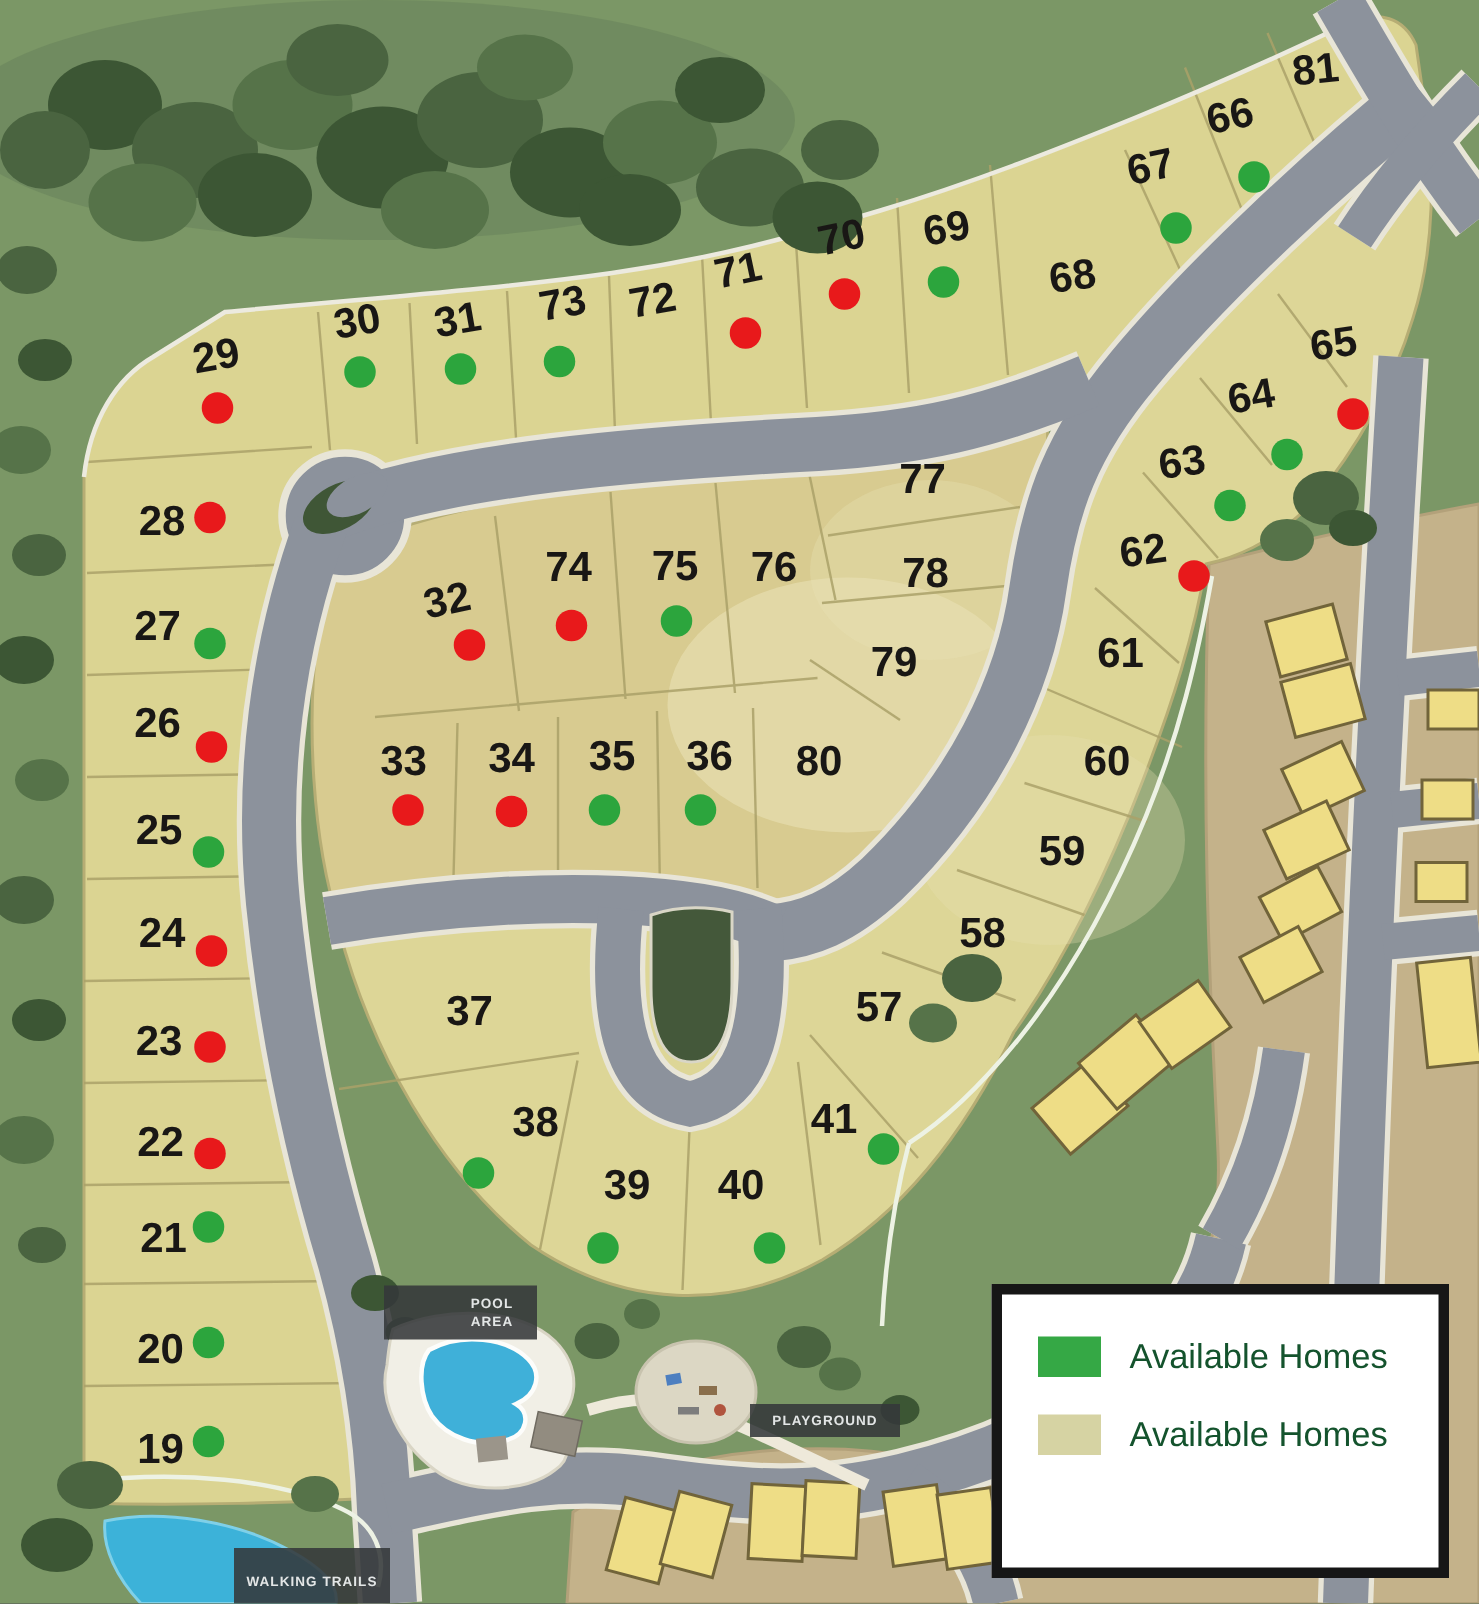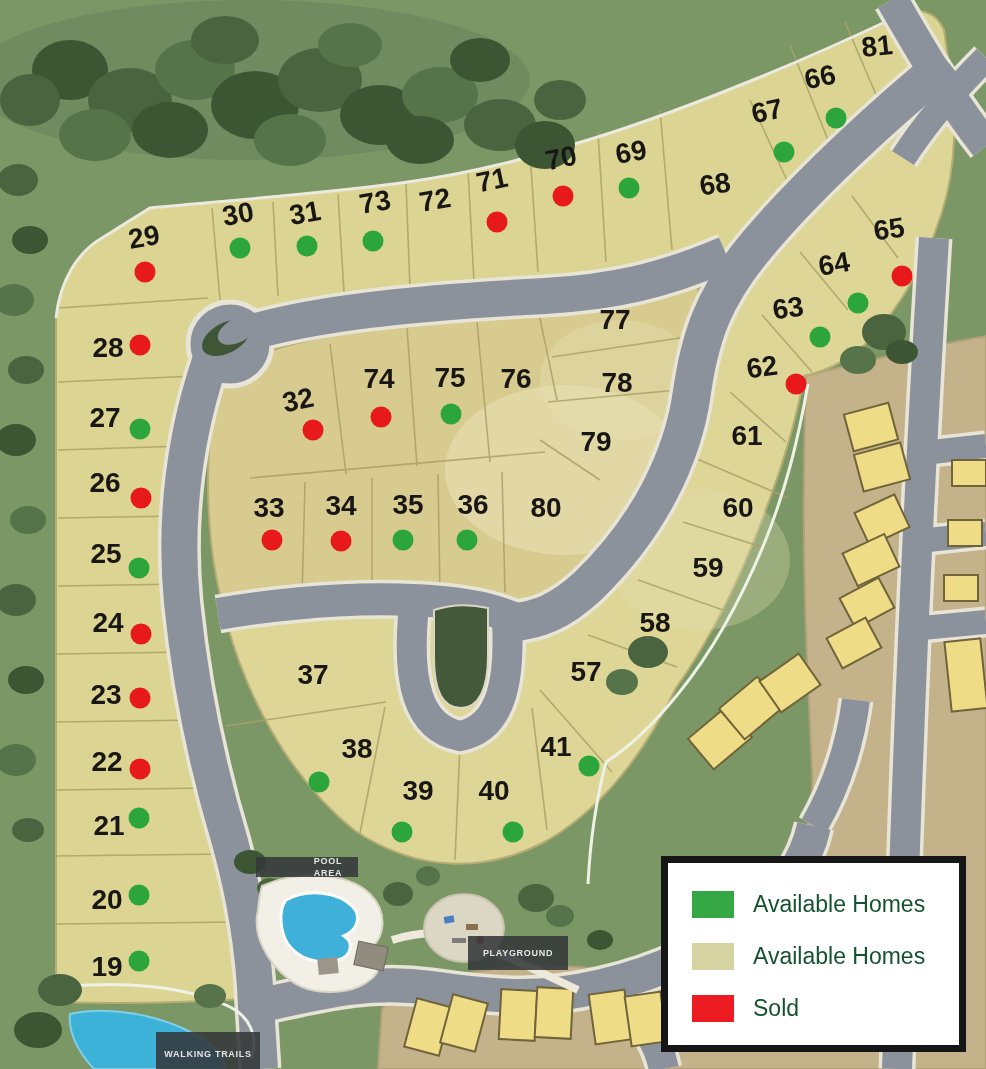--- a/index.html
+++ b/index.html
@@ -10,22 +10,22 @@
   .stage svg{position:absolute;left:0;top:0;}
   
   .lot-num{font-family:"Liberation Sans","DejaVu Sans",sans-serif;font-size:28px;font-weight:600;fill:#191715;}
   
   #amenity-layer{position:absolute;left:0;top:0;width:100%;height:100%;pointer-events:none;}
   .amenity-label{
     position:absolute;display:flex;align-items:center;justify-content:center;text-align:center;
     background:rgba(52,56,58,0.88);color:#e3e6e6;font-size:9px;font-weight:700;
     letter-spacing:0.7px;text-transform:uppercase;line-height:1.35;padding:2px;box-sizing:border-box;
   }
-  .amenity-pool{left:256px;top:857px;width:102px;height:20px;padding-left:44px;}
-  .amenity-playground{left:468px;top:936px;width:100px;height:34px;}
+  .amenity-pool{left:256px;top:857px;width:102px;height:36px;padding-left:44px;}
+  .amenity-playground{left:500px;top:936px;width:100px;height:22px;}
   .amenity-walking{left:156px;top:1032px;width:104px;height:44px;}
   
   .legend{
     position:absolute;left:661px;top:856px;width:305px;height:196px;
     background:#ffffff;border:7px solid #161616;box-sizing:border-box;
     padding:28px 0 0 24px;
   }
   .legend-row{display:flex;align-items:center;margin-bottom:25px;}
   .legend-swatch{width:42px;height:27px;margin-right:19px;flex:0 0 auto;}
   .legend-label{font-size:23px;color:#14532d;white-space:nowrap;}
@@ -406,19 +406,15 @@
 
 <div class="legend">
   <div class="legend-row">
     <div class="legend-swatch" id="sw0" style="background: rgb(53, 168, 69);"></div>
     <div class="legend-label">Available Homes</div>
   </div>
   <div class="legend-row">
     <div class="legend-swatch" id="sw1" style="background: rgb(214, 211, 163);"></div>
     <div class="legend-label">Available Homes</div>
   </div>
-  <div class="legend-row">
-    <div class="legend-swatch" id="sw2" style="background: rgb(237, 28, 35);"></div>
-    <div class="legend-label">Sold</div>
-  </div>
 </div>
 
 </div>
 
 </body></html>

